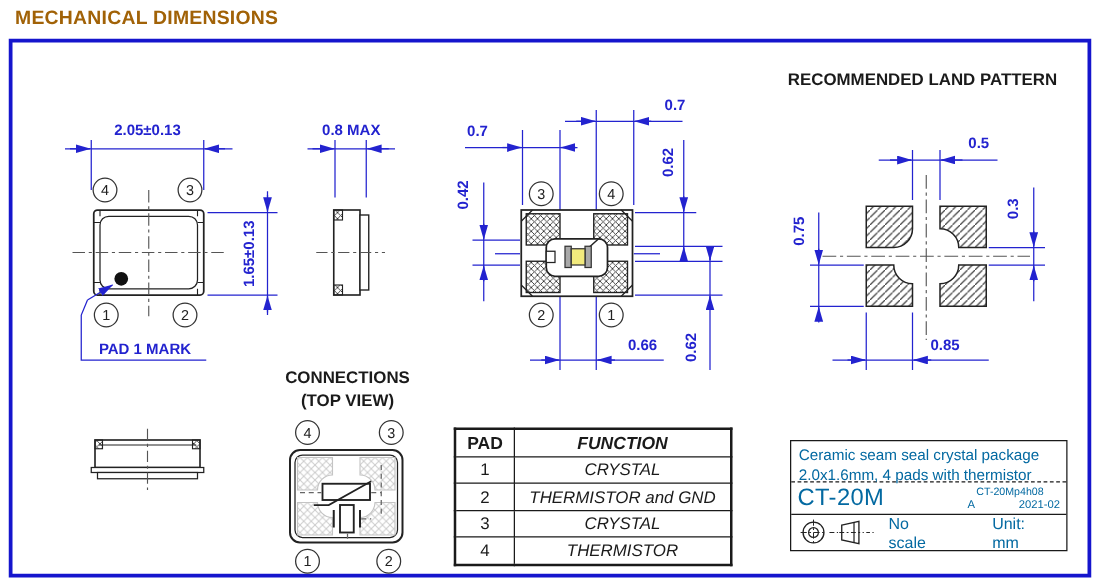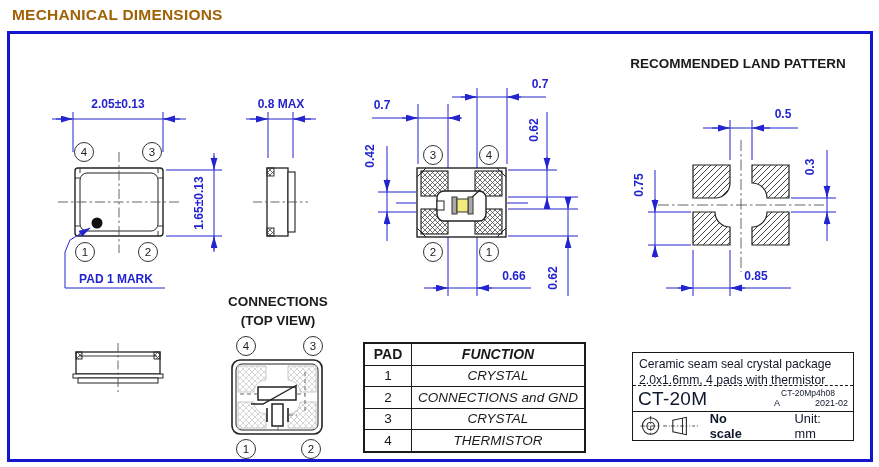--- a/index.html
+++ b/index.html
@@ -17,30 +17,30 @@
   .pad-table{position:absolute;left:363px;top:342px;}
   .pad-table table{border-collapse:collapse;}
   .pad-table th,.pad-table td{border:1.4px solid #1a1a1a;height:20.5px;text-align:center;
         font-family:"Liberation Sans",sans-serif;color:#1a1a1a;padding:0 6px;}
   .pad-table table{border:2.2px solid #1a1a1a;}
   .pad-table th{font-size:14px;font-weight:bold;}
   .pad-table td{font-size:13.5px;}
   .pad-table td.c-pad{width:34px;}
   .pad-table td.c-fn,.pad-table th.c-fn{width:160px;font-style:italic;}
   .title-block{position:absolute;left:632px;top:352px;width:222px;height:89px;
-        border:1.6px solid #1a1a1a;box-sizing:border-box;color:#0f172a;background:#fff;}
+        border:1.6px solid #1a1a1a;box-sizing:border-box;color:#0369a1;background:#fff;}
   .tb-desc{padding:3px 6px 2px 6px;font-size:12.2px;line-height:1.32;
         border-bottom:1.3px dashed #1a1a1a;height:33px;box-sizing:border-box;white-space:nowrap;}
   .tb-mid{display:flex;justify-content:space-between;align-items:center;height:25px;padding:0 5px;}
   .tb-part{font-size:19px;letter-spacing:.3px;}
   .tb-docs{width:80px;font-size:8.5px;text-align:center;line-height:1.25;}
   .tb-docrow2{display:flex;justify-content:space-between;font-size:9px;padding-left:6px;}
   .tb-bottom{border-top:1.4px solid #1a1a1a;display:flex;align-items:center;height:27px;
         padding:0 7px;font-size:12.8px;gap:6px;}
-  .tb-scale{margin-left:auto;font-weight:bold;}
+  .tb-scale{margin-left:auto;}
   .tb-unit{margin-left:28px;margin-right:2px;}
 </style>
 </head>
 <body>
 
 <div class="page">
 
   <div class="sheet-title">MECHANICAL DIMENSIONS</div>
   <div class="frame"></div>
 
@@ -317,21 +317,21 @@
           <th class="c-fn">FUNCTION</th>
         </tr>
       </thead>
       <tbody>
         <tr>
           <td class="c-pad">1</td>
           <td class="c-fn">CRYSTAL</td>
         </tr>
         <tr>
           <td class="c-pad">2</td>
-          <td class="c-fn">CONNECTIONS and GND</td>
+          <td class="c-fn">THERMISTOR and GND</td>
         </tr>
         <tr>
           <td class="c-pad">3</td>
           <td class="c-fn">CRYSTAL</td>
         </tr>
         <tr>
           <td class="c-pad">4</td>
           <td class="c-fn">THERMISTOR</td>
         </tr>
       </tbody>

